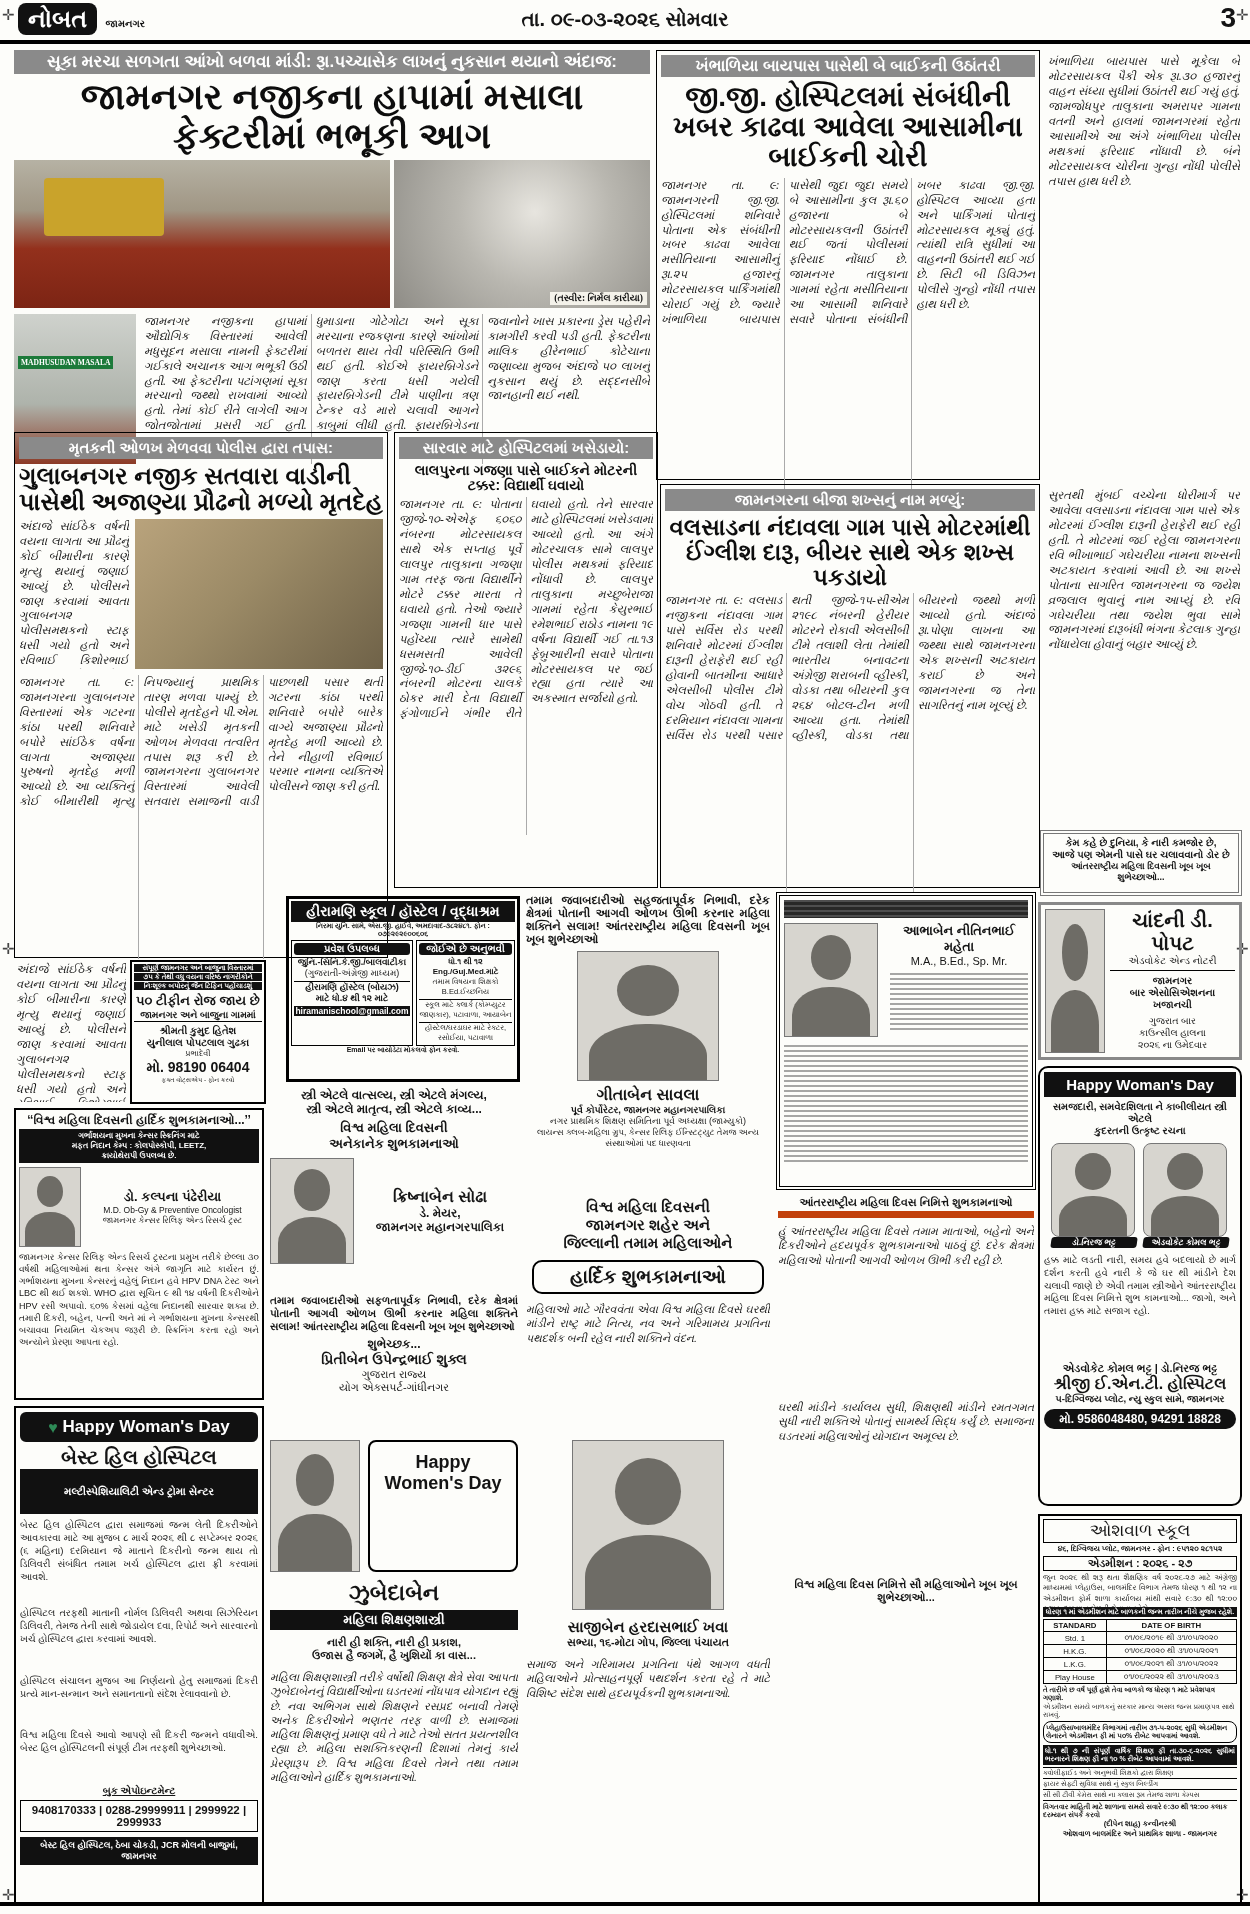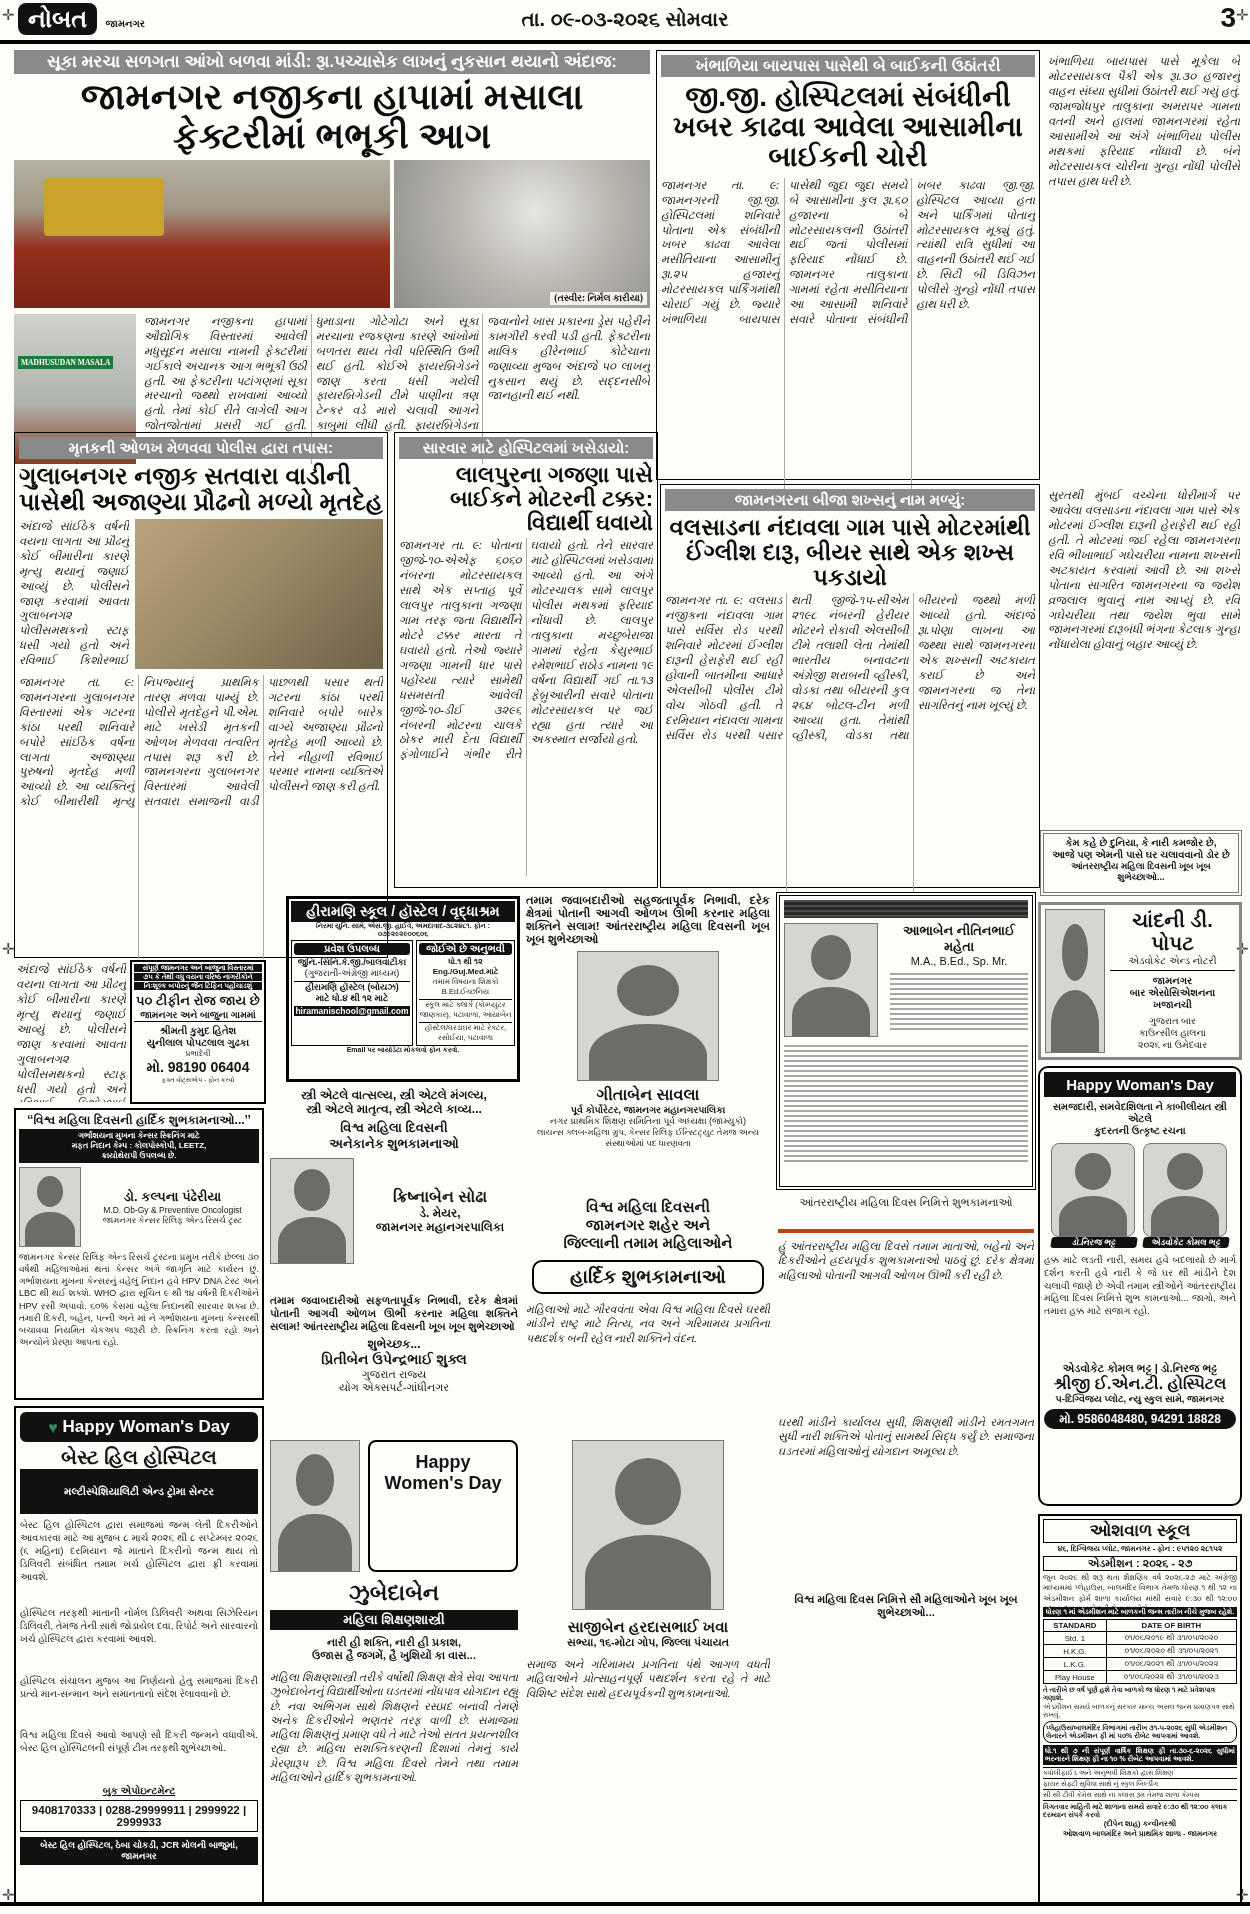--- a/index.html
+++ b/index.html
@@ -97,21 +97,21 @@
     <div class="ctr" style="font-size:9.5px;font-weight:bold;border-bottom:1px solid #000">જામનગર અને બાજુના ગામમાં</div>
     <div class="ctr" style="font-size:10px;font-weight:bold;margin-top:3px">શ્રીમતી કુમુદ હિતેશ</div>
     <div class="ctr" style="font-size:10px;font-weight:bold">યુનીલાલ પોપટલાલ ગુઢકા</div>
     <div class="ctr" style="font-size:8px">પ્રભાદેવી</div>
     <div class="ctr" style="font-size:14px;font-weight:bold">મો. 98190 06404</div>
     <div class="ctr" style="font-size:6.5px">ફક્ત વોટ્સએપ - ફોન કરવો</div>
   </div>
 
   <div class="abs box" style="left:394px;top:432px;width:264px;height:456px;padding:4px">
     <div class="strap" style="font-size:15px">સારવાર માટે હોસ્પિટલમાં ખસેડાયો:</div>
-    <div class="hl" style="font-size:22px;margin:4px 0;text-align:right">લાલપુરના ગજણા પાસે બાઈકને મોટરની ટક્કર: વિદ્યાર્થી ઘવાયો</div>
+    <div class="hl" style="font-size:14px;margin:4px 0;text-align:center">લાલપુરના ગજણા પાસે બાઈકને મોટરની ટક્કર: વિદ્યાર્થી ઘવાયો</div>
     <div class="bt c2" style="height:338px">જામનગર તા. ૯: પોતાના જીજે-૧૦-એએફ ૬૦૬૦ નંબરના મોટરસાયકલ સાથે એક સપ્તાહ પૂર્વે લાલપુર તાલુકાના ગજણા ગામ તરફ જતા વિદ્યાર્થીને મોટરે ટક્કર મારતા તે ઘવાયો હતો. તેઓ જ્યારે ગજણા ગામની ધાર પાસે પહોંચ્યા ત્યારે સામેથી ધસમસતી આવેલી જીજે-૧૦-ડીઈ ૩૨૯૬ નંબરની મોટરના ચાલકે ઠોકર મારી દેતા વિદ્યાર્થી ફંગોળાઈને ગંભીર રીતે ઘવાયો હતો. તેને સારવાર માટે હોસ્પિટલમાં ખસેડવામાં આવ્યો હતો. આ અંગે મોટરચાલક સામે લાલપુર પોલીસ મથકમાં ફરિયાદ નોંધાવી છે. લાલપુર તાલુકાના મચ્છુબેરાજા ગામમાં રહેતા કેયુરભાઈ રમેશભાઈ રાઠોડ નામના ૧૯ વર્ષના વિદ્યાર્થી ગઈ તા.૧૩ ફેબ્રુઆરીની સવારે પોતાના મોટરસાયકલ પર જઈ રહ્યા હતા ત્યારે આ અકસ્માત સર્જાયો હતો.</div>
   </div>
 
   <div class="abs box" style="left:660px;top:484px;width:380px;height:404px;padding:4px">
     <div class="strap" style="font-size:15px">જામનગરના બીજા શખ્સનું નામ મળ્યું:</div>
     <div class="hl" style="font-size:23px;margin:4px 0">વલસાડના નંદાવલા ગામ પાસે મોટરમાંથી ઈંગ્લીશ દારૂ, બીયર સાથે એક શખ્સ પકડાયો</div>
     <div class="bt c3" style="height:300px">જામનગર તા. ૯: વલસાડ નજીકના નંદાવલા ગામ પાસે સર્વિસ રોડ પરથી શનિવારે મોટરમાં ઈંગ્લીશ દારૂની હેરાફેરી થઈ રહી હોવાની બાતમીના આધારે એલસીબી પોલીસ ટીમે વોચ ગોઠવી હતી. તે દરમિયાન નંદાવલા ગામના સર્વિસ રોડ પરથી પસાર થતી જીજે-૧૫-સીએમ ૨૧૯૮ નંબરની હેરીયર મોટરને રોકાવી એલસીબી ટીમે તલાશી લેતા તેમાંથી ભારતીય બનાવટના અંગ્રેજી શરાબની વ્હીસ્કી, વોડકા તથા બીયરની કુલ ૨૬૪ બોટલ-ટીન મળી આવ્યા હતા. તેમાંથી વ્હીસ્કી, વોડકા તથા બીયરનો જથ્થો મળી આવ્યો હતો. અંદાજે રૂા.પોણા લાખના આ જથ્થા સાથે જામનગરના એક શખ્સની અટકાયત કરાઈ છે અને જામનગરના જ તેના સાગરિતનું નામ ખૂલ્યું છે.</div>
   </div>
   <div class="abs bt" style="left:1048px;top:488px;width:192px;height:338px">સુરતથી મુંબઈ વચ્ચેના ધોરીમાર્ગ પર આવેલા વલસાડના નંદાવલા ગામ પાસે એક મોટરમાં ઈંગ્લીશ દારૂની હેરાફેરી થઈ રહી હતી. તે મોટરમાં જઈ રહેલા જામનગરના રવિ ભીખાભાઈ ગઘેચરીયા નામના શખ્સની અટકાયત કરવામાં આવી છે. આ શખ્સે પોતાના સાગરિત જામનગરના જ જયેશ વ્રજલાલ ભુવાનું નામ આપ્યું છે. રવિ ગઘેચરીયા તથા જયેશ ભુવા સામે જામનગરમાં દારૂબંધી ભંગના કેટલાક ગુન્હા નોંધાયેલા હોવાનું બહાર આવ્યું છે.</div>
 
@@ -173,21 +173,21 @@
       <div style="flex:1">
         <div class="ctr" style="font-size:13px;font-weight:bold">આભાબેન નીતિનભાઈ મહેતા</div>
         <div class="ctr" style="font-size:11px">M.A., B.Ed., Sp. Mr.</div>
         <div class="lines" style="height:60px;margin-top:6px"></div>
       </div>
     </div>
     <div class="lines" style="height:120px;margin-top:8px"></div>
   </div>
 
   <div class="abs" style="left:776px;top:1194px;width:260px;height:711px;padding:2px">
-    <div class="ctr" style="font-size:11px;font-weight:normal;border-bottom:4px solid #c2410c;padding-bottom:20px">આંતરરાષ્ટ્રીય મહિલા દિવસ નિમિત્તે શુભકામનાઓ</div>
+    <div class="ctr" style="font-size:11px;font-weight:bold;border-bottom:7px solid #c2410c;padding-bottom:2px">આંતરરાષ્ટ્રીય મહિલા દિવસ નિમિત્તે શુભકામનાઓ</div>
     <div class="bt" style="font-size:11px;height:170px;margin-top:6px">હું આંતરરાષ્ટ્રીય મહિલા દિવસે તમામ માતાઓ, બહેનો અને દિકરીઓને હ્રદયપૂર્વક શુભકામનાઓ પાઠવું છું. દરેક ક્ષેત્રમાં મહિલાઓ પોતાની આગવી ઓળખ ઊભી કરી રહી છે.</div>
     <div class="bt" style="font-size:11px;height:170px;margin-top:6px">ઘરથી માંડીને કાર્યાલય સુધી, શિક્ષણથી માંડીને રમતગમત સુધી નારી શક્તિએ પોતાનું સામર્થ્ય સિદ્ધ કર્યું છે. સમાજના ઘડતરમાં મહિલાઓનું યોગદાન અમૂલ્ય છે.</div>
     <div class="ctr" style="font-size:11px;font-weight:bold;margin-top:8px">વિશ્વ મહિલા દિવસ નિમિત્તે સૌ મહિલાઓને ખૂબ ખૂબ શુભેચ્છાઓ...</div>
   </div>
 
   <div class="abs" style="left:268px;top:1086px;width:252px;height:202px;padding:2px">
     <div class="ctr" style="font-size:12px;font-weight:bold">સ્ત્રી એટલે વાત્સલ્ય, સ્ત્રી એટલે મંગલ્ય,</div>
     <div class="ctr" style="font-size:12px;font-weight:bold">સ્ત્રી એટલે માતૃત્વ, સ્ત્રી એટલે કાવ્ય...</div>
     <div class="ctr" style="font-size:13px;font-weight:bold;margin-top:4px">વિશ્વ મહિલા દિવસની</div>
     <div class="ctr" style="font-size:13px;font-weight:bold">અનેકાનેક શુભકામનાઓ</div>
@@ -285,21 +285,21 @@
       </div>
     </div>
     <div class="micro" style="font-size:9.5px;height:104px;margin-top:6px">હક્ક માટે લડતી નારી, સમય હવે બદલાયો છે માર્ગ દર્શન કરતી હવે નારી કે જે ઘર થી માંડીને દેશ ચલાવી જાણે છે એવી તમામ સ્ત્રીઓને આંતરરાષ્ટ્રીય મહિલા દિવસ નિમિત્તે શુભ કામનાઓ... જાગો, અને તમારા હક્ક માટે સજાગ રહો.</div>
     <div class="ctr" style="font-size:11px;font-weight:bold;margin-top:4px">એડવોકેટ કોમલ ભટ્ટ | ડો.નિરજ ભટ્ટ</div>
     <div class="ctr" style="font-size:16px;font-weight:bold">શ્રીજી ઈ.એન.ટી. હોસ્પિટલ</div>
     <div class="ctr" style="font-size:9.5px;font-weight:bold">૫-દિગ્વિજય પ્લોટ, ન્યુ સ્કુલ સામે, જામનગર</div>
     <div class="pill" style="font-size:12px;margin-top:4px;padding:3px;border-radius:10px">મો. 9586048480, 94291 18828</div>
   </div>
 
   <div class="abs" style="left:1038px;top:1514px;width:204px;height:392px;border:2px solid #000;padding:3px">
-    <div class="ctr" style="font-size:17px;font-weight:bold;border:1px solid #000;padding:1px">ઓશવાળ સ્કૂલ</div>
+    <div class="ctr" style="font-size:17px;font-weight:normal;border:1px solid #000;padding:1px">ઓશવાળ સ્કૂલ</div>
     <div class="ctr" style="font-size:7.5px;font-weight:bold;margin-top:1px">૪૬, દિગ્વિજય પ્લોટ, જામનગર - ફોન : ૯૫૧૨૦ ૨૮૧૫૨</div>
     <div class="ctr" style="font-size:11px;font-weight:bold;border:1px solid #000;margin-top:2px">એડમીશન : ૨૦૨૬ - ૨૭</div>
     <div class="micro" style="font-size:7.6px;height:34px;margin-top:2px">જુન ૨૦૨૬ થી શરૂ થતા શૈક્ષણિક વર્ષ ૨૦૨૬-૨૭ માટે અંગ્રેજી માધ્યમમાં પ્લેહાઉસ, બાલમંદિર વિભાગ તેમજ ધોરણ ૧ થી ૧૨ ના એડમીશન ફોર્મ શાળા કાર્યાલય માંથી સવારે ૯:૩૦ થી ૧૨:૦૦ કલાક દરમ્યાન મેળવી લેવાના રહેશે.</div>
     <div class="blackbar" style="font-size:7px;padding:1px">ધોરણ ૧ માં એડમીશન માટે બાળકની જન્મ તારીખ નીચે મુજબ રહેશે.</div>
     <table class="osh" style="margin-top:2px">
       <tbody>
           <tr>
         <th>STANDARD</th>
         <th>DATE OF BIRTH</th>
       </tr>

